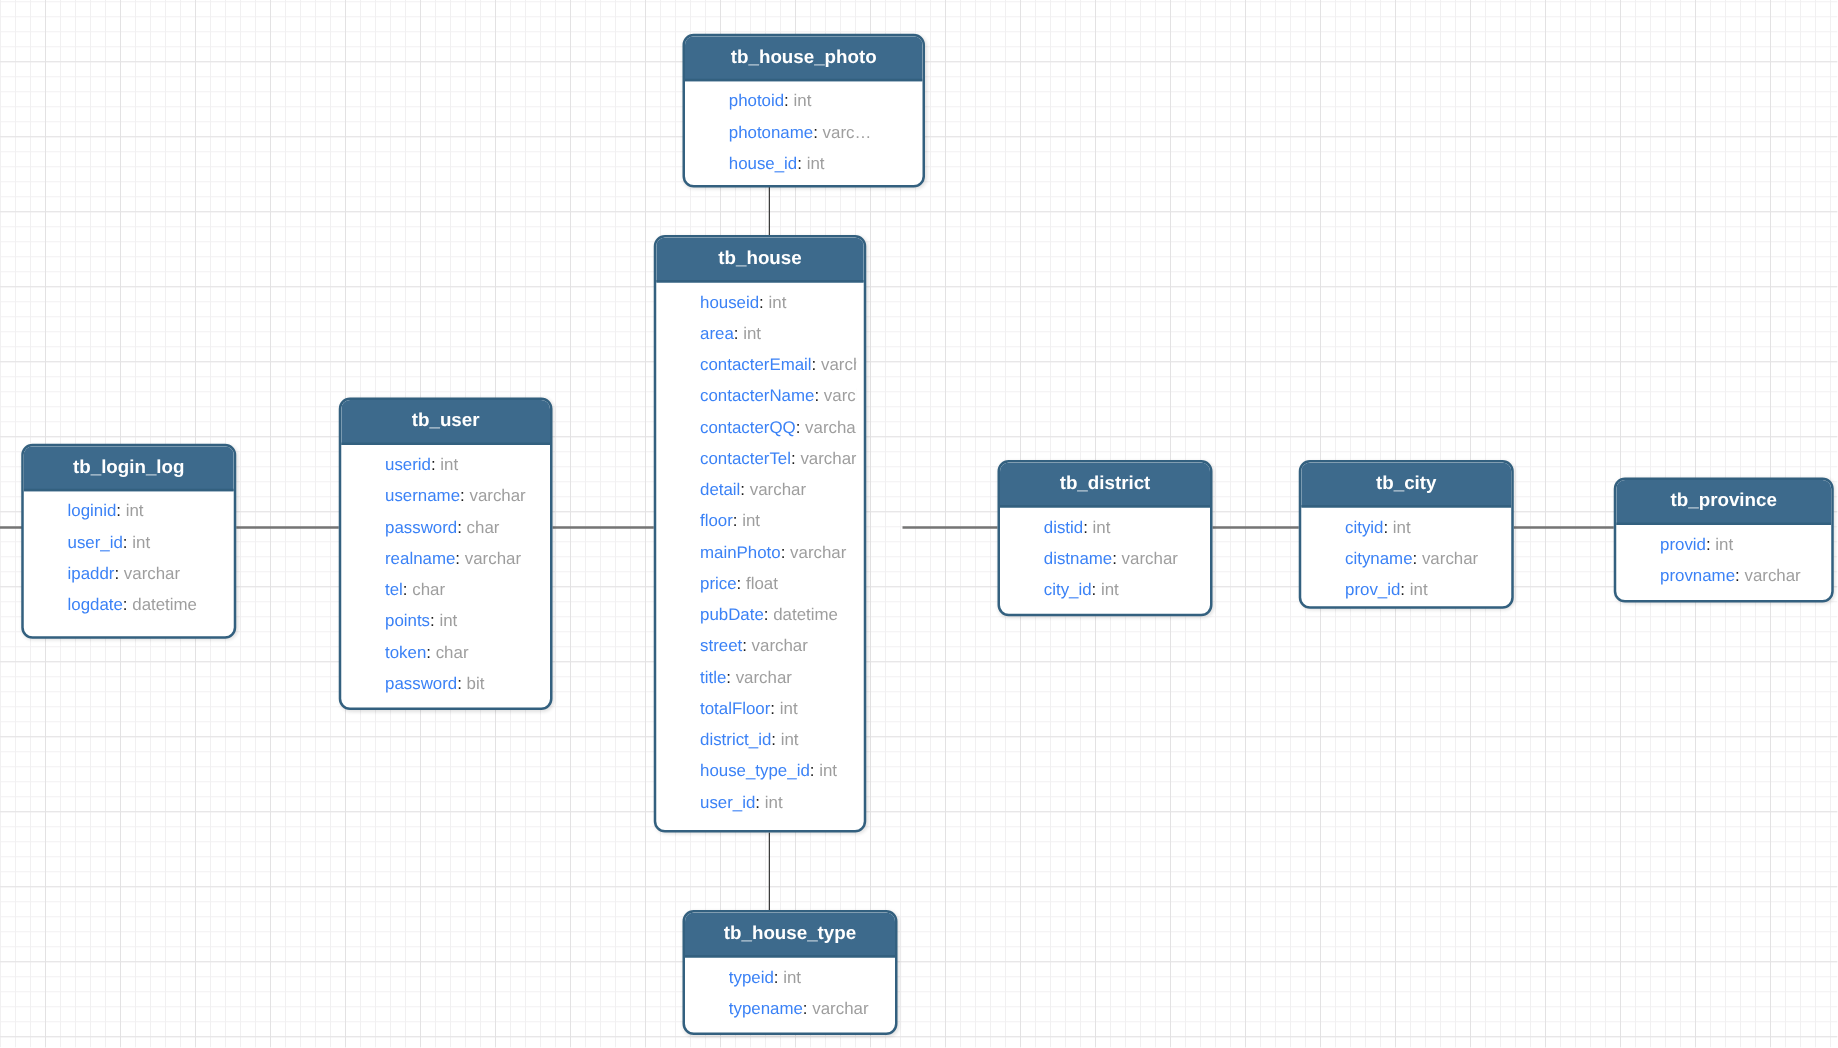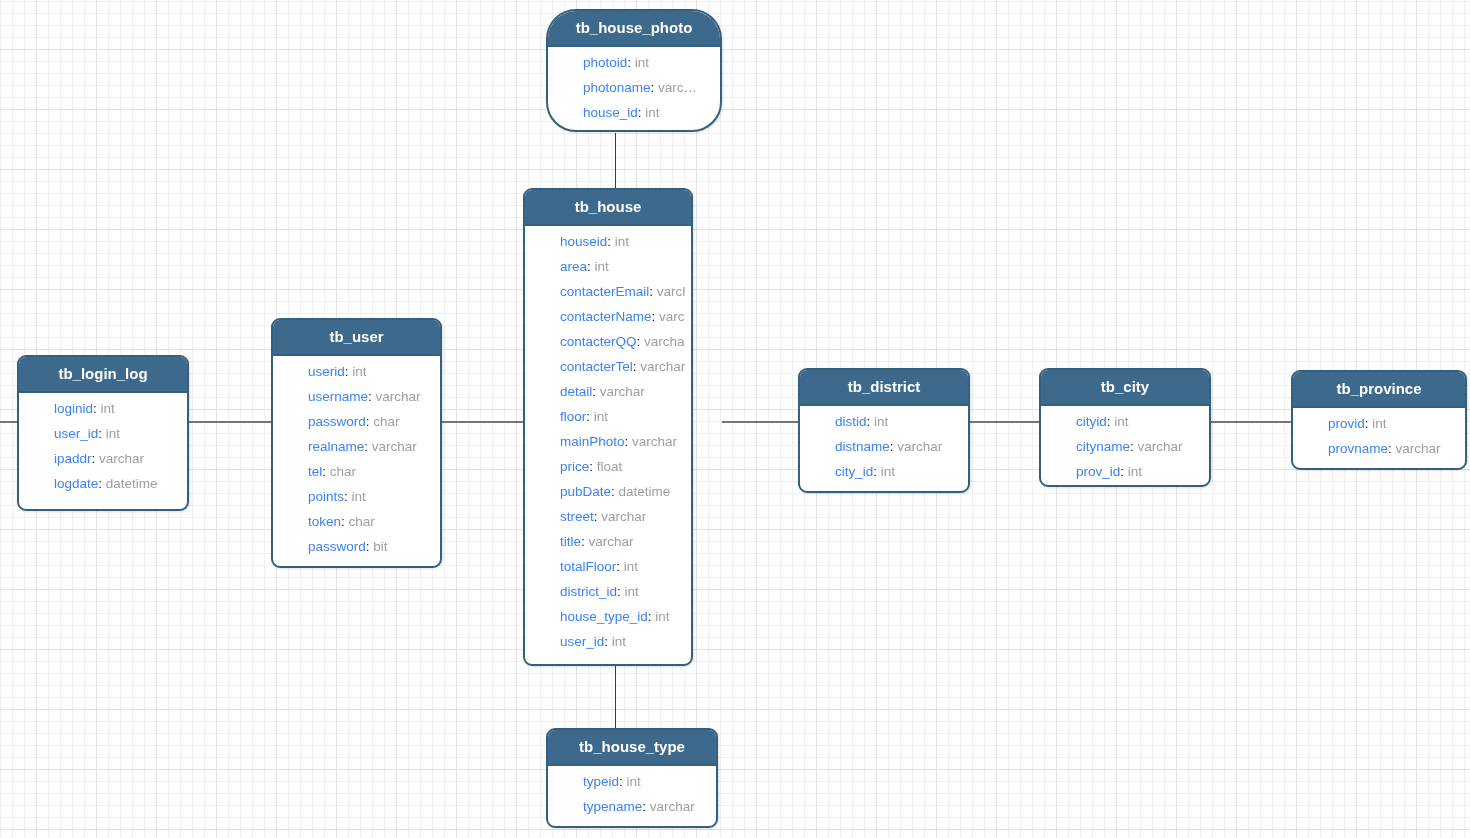--- a/index.html
+++ b/index.html
@@ -52,21 +52,21 @@
 
 <div id="canvas">
     <div class="connector v" style="left: 615px; top: 133px; height: 55px;"></div>
     <div class="connector v" style="left: 615px; top: 666px; height: 62px;"></div>
     <div class="connector h" style="left: 0px; top: 421px; width: 19px;"></div>
     <div class="connector h" style="left: 189px; top: 421px; width: 82px;"></div>
     <div class="connector h" style="left: 442px; top: 421px; width: 81px;"></div>
     <div class="connector h" style="left: 722px; top: 421px; width: 76px;"></div>
     <div class="connector h" style="left: 970px; top: 421px; width: 69px;"></div>
     <div class="connector h" style="left: 1211px; top: 421px; width: 80px;"></div>
-    <div class="entity" style="left: 546px; top: 9px; width: 176px; height: 123px; border-radius: 30px;">
+    <div class="entity" style="left: 546px; top: 27px; width: 194px; height: 123px;">
       <div class="thead"><span>tb_house_photo</span></div>
       <div class="tbody">
         <div class="row"><span class="fname">photoid</span><span class="sep">: </span><span class="ftype">int</span></div>
         <div class="row"><span class="fname">photoname</span><span class="sep">: </span><span class="ftype">varc…</span></div>
         <div class="row"><span class="fname">house_id</span><span class="sep">: </span><span class="ftype">int</span></div>
       </div>
     </div>
     <div class="entity" style="left: 523px; top: 188px; width: 170px; height: 478px;">
       <div class="thead"><span>tb_house</span></div>
       <div class="tbody">
@@ -120,21 +120,21 @@
       </div>
     </div>
     <div class="entity" style="left: 1039px; top: 368px; width: 172px; height: 119px;">
       <div class="thead"><span>tb_city</span></div>
       <div class="tbody">
         <div class="row"><span class="fname">cityid</span><span class="sep">: </span><span class="ftype">int</span></div>
         <div class="row"><span class="fname">cityname</span><span class="sep">: </span><span class="ftype">varchar</span></div>
         <div class="row"><span class="fname">prov_id</span><span class="sep">: </span><span class="ftype">int</span></div>
       </div>
     </div>
-    <div class="entity" style="left: 1291px; top: 370px; width: 176px; height: 100px;">
+    <div class="entity" style="left: 1291px; top: 382px; width: 176px; height: 100px;">
       <div class="thead"><span>tb_province</span></div>
       <div class="tbody">
         <div class="row"><span class="fname">provid</span><span class="sep">: </span><span class="ftype">int</span></div>
         <div class="row"><span class="fname">provname</span><span class="sep">: </span><span class="ftype">varchar</span></div>
       </div>
     </div>
     <div class="entity" style="left: 546px; top: 728px; width: 172px; height: 100px;">
       <div class="thead"><span>tb_house_type</span></div>
       <div class="tbody">
         <div class="row"><span class="fname">typeid</span><span class="sep">: </span><span class="ftype">int</span></div>

